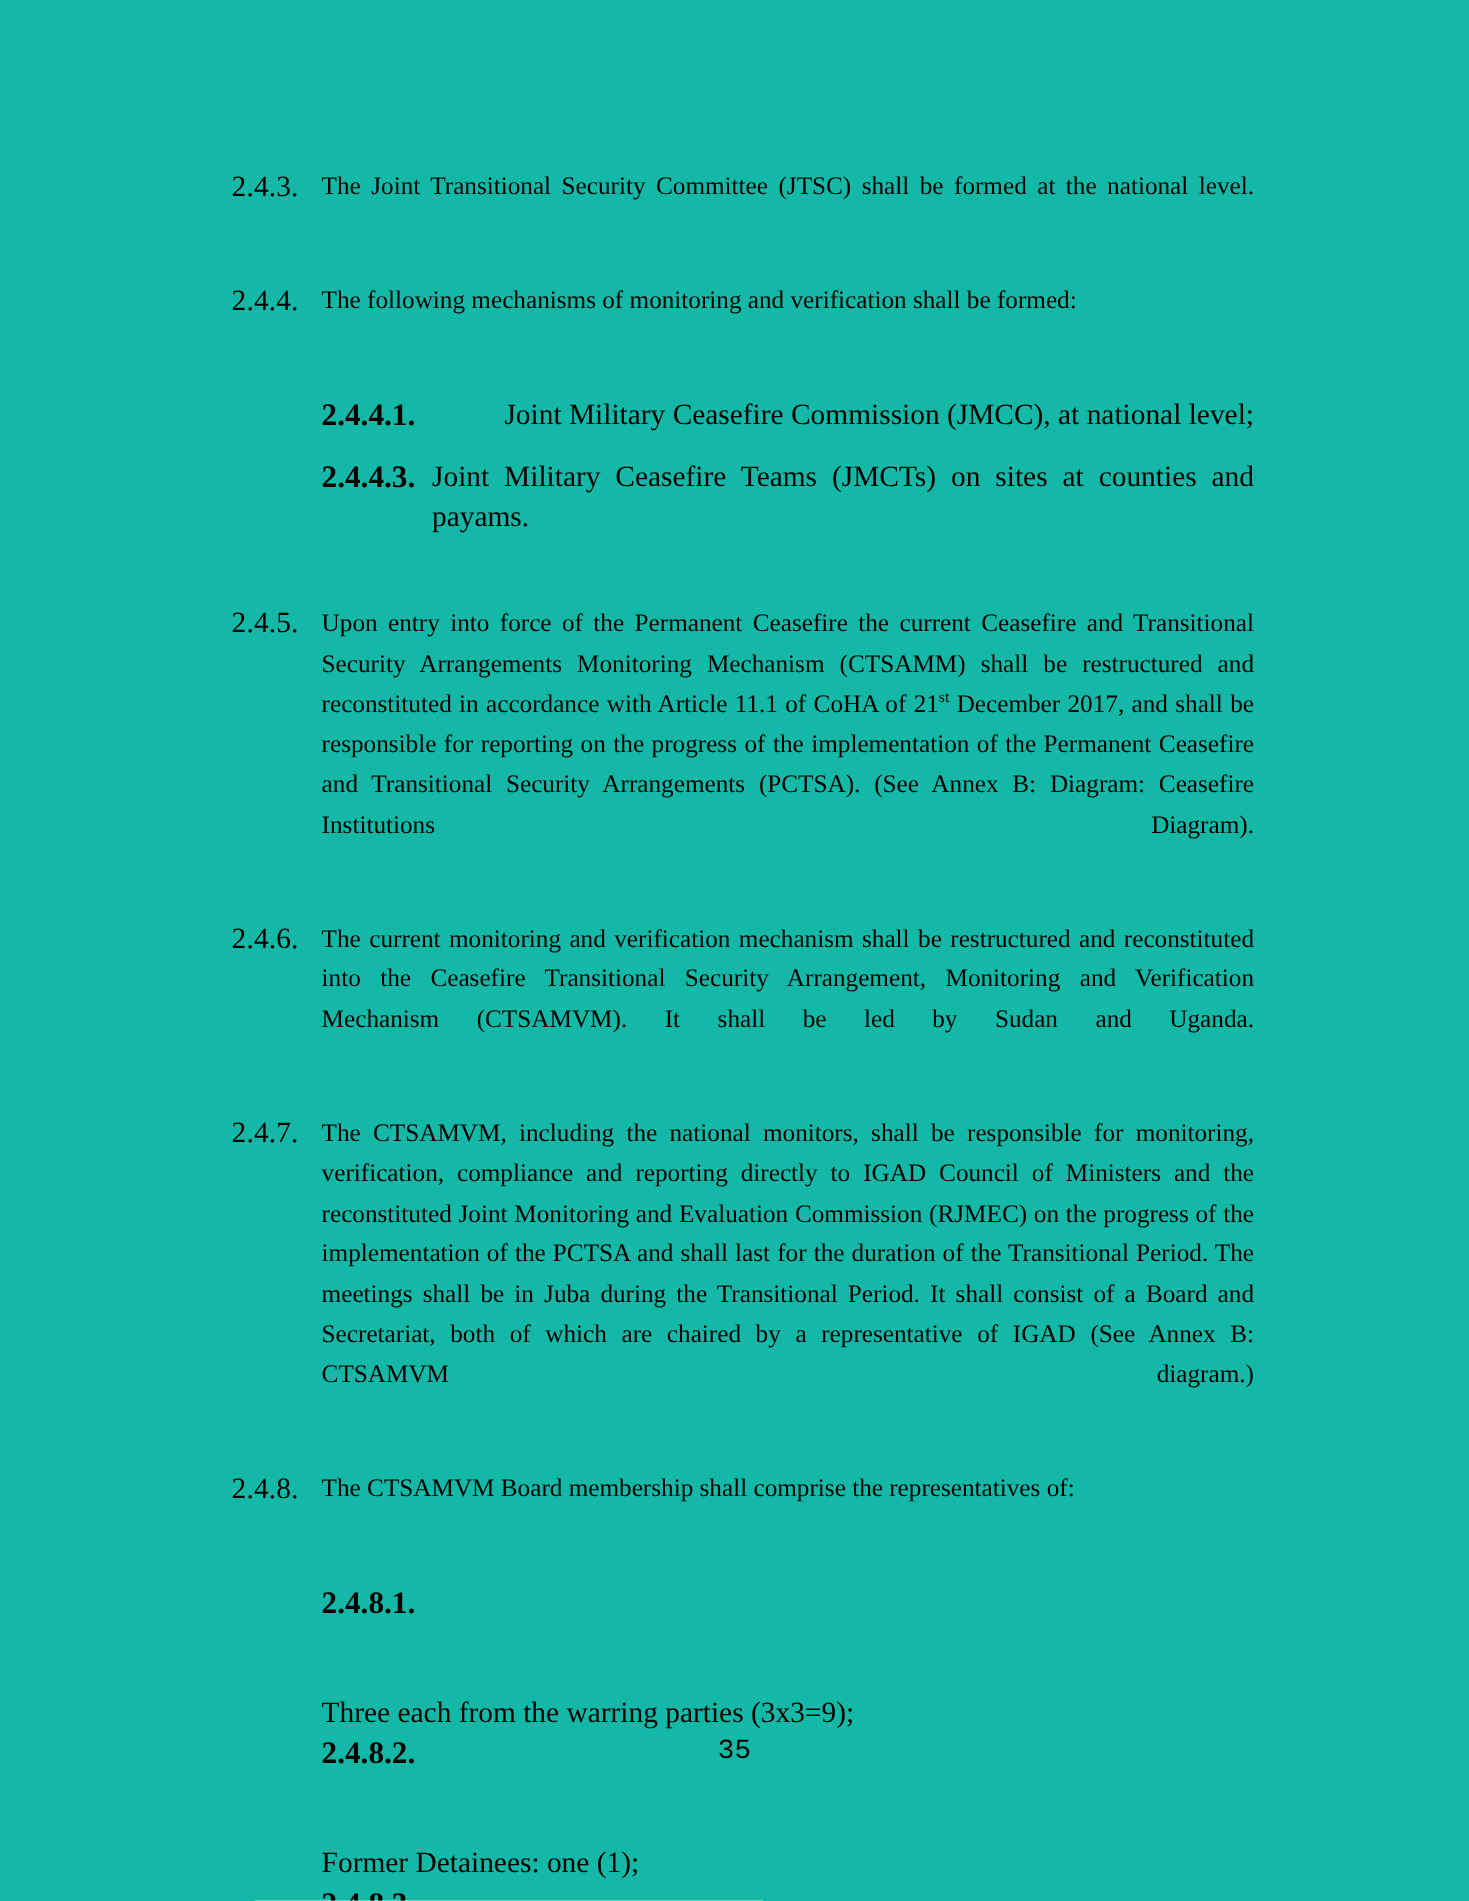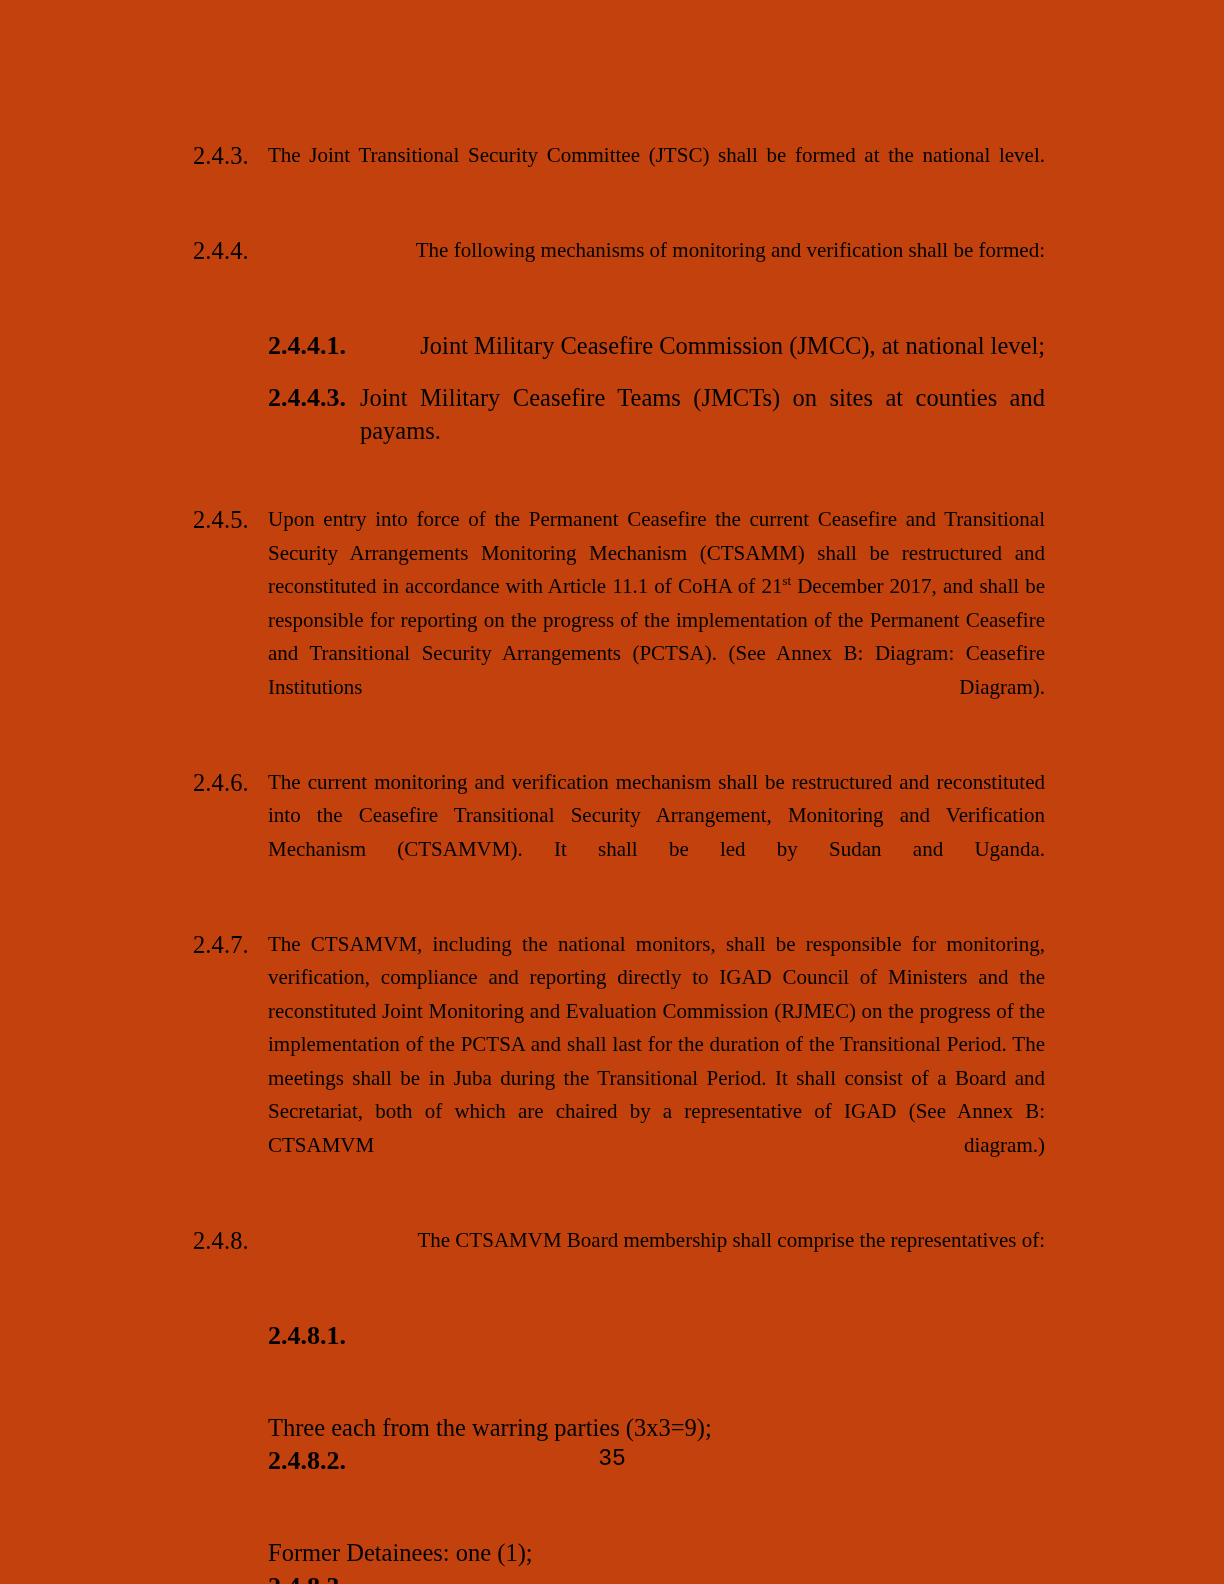--- a/index.html
+++ b/index.html
@@ -5,21 +5,21 @@
   html, body {
     margin: 0;
     padding: 0;
     background: #ffffff;
   }
 
   .page {
     position: relative;
     width: 1224px;
     height: 1584px;
-    background: #c2410c;
+    background: #14b8a6;
     margin: 0 auto;
     overflow: hidden;
     font-family: "Liberation Serif", "DejaVu Serif", serif;
     color: #000000;
   }
 
   
   .content {
     position: absolute;
     left: 193px;
@@ -42,21 +42,21 @@
   }
   .clause .body {
     flex: 1 1 auto;
     font-size: 21px;
     line-height: 33.5px;
     text-align: justify;
     text-justify: inter-word;
     hyphens: none;
   }
   .clause .body.nojust {
-    text-align: right;
+    text-align: left;
   }
 
   
   .clause .body::after {
     content: "";
     display: inline-block;
     width: 100%;
   }
 
   

